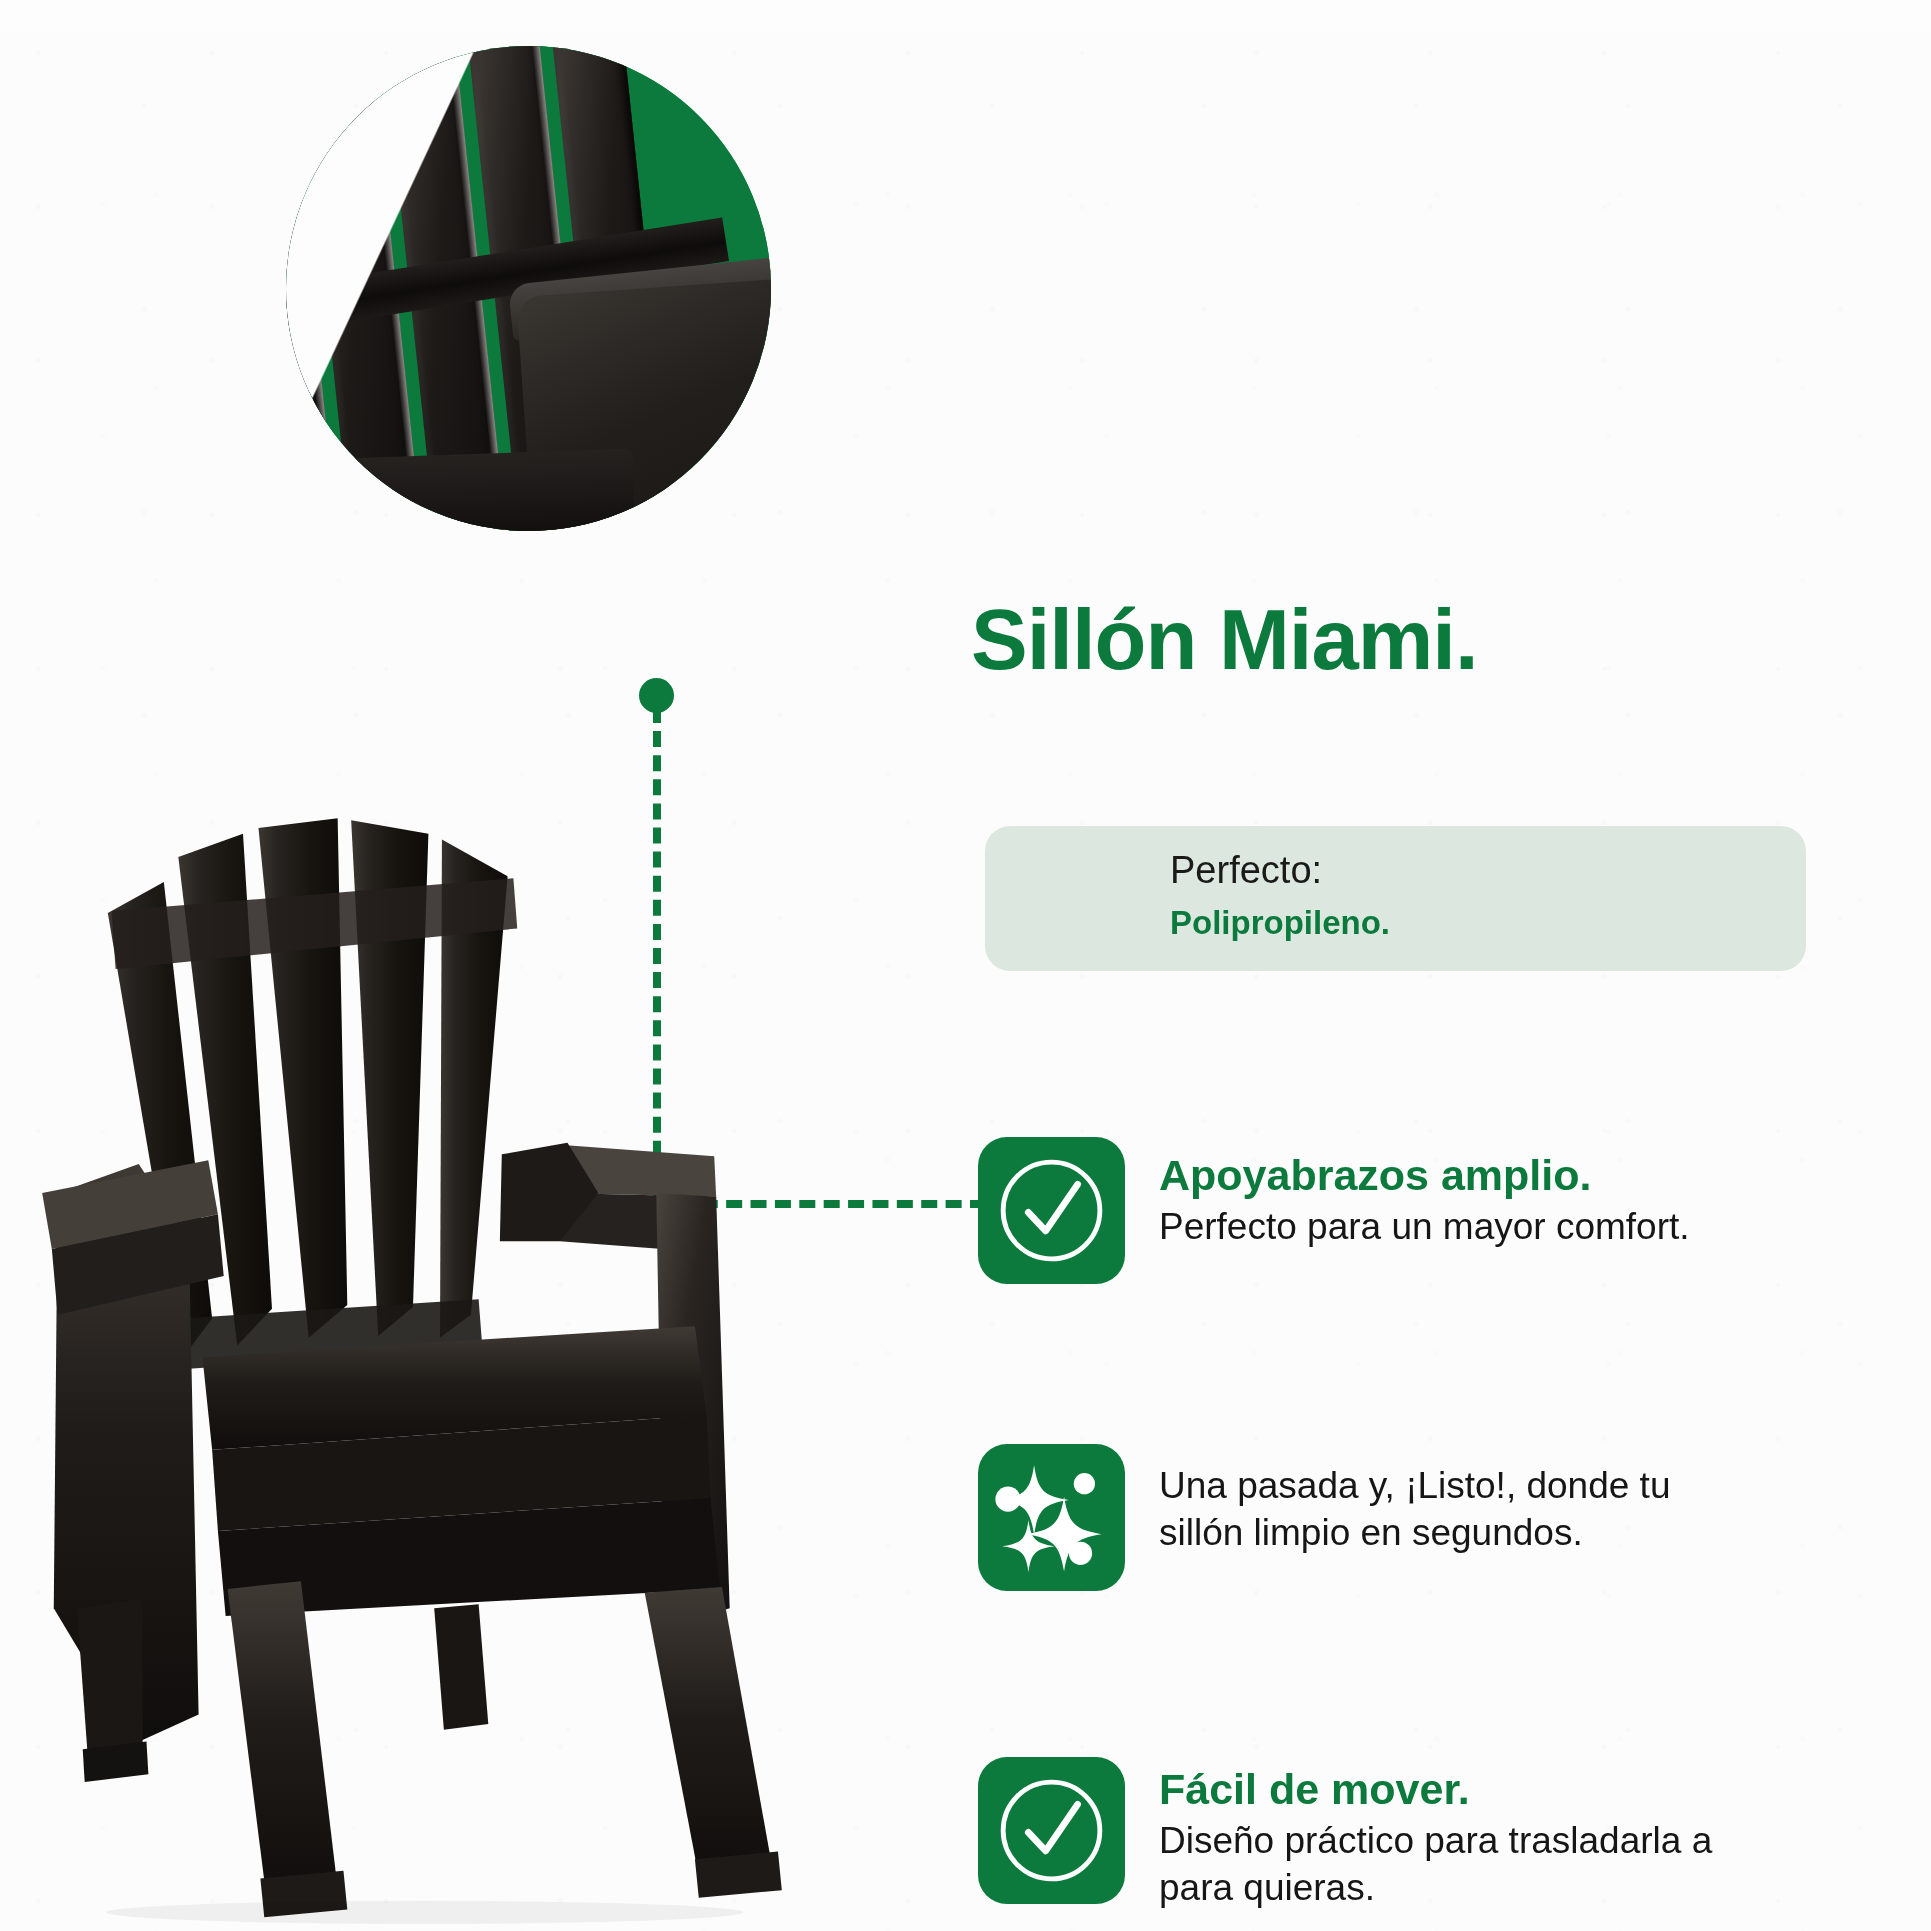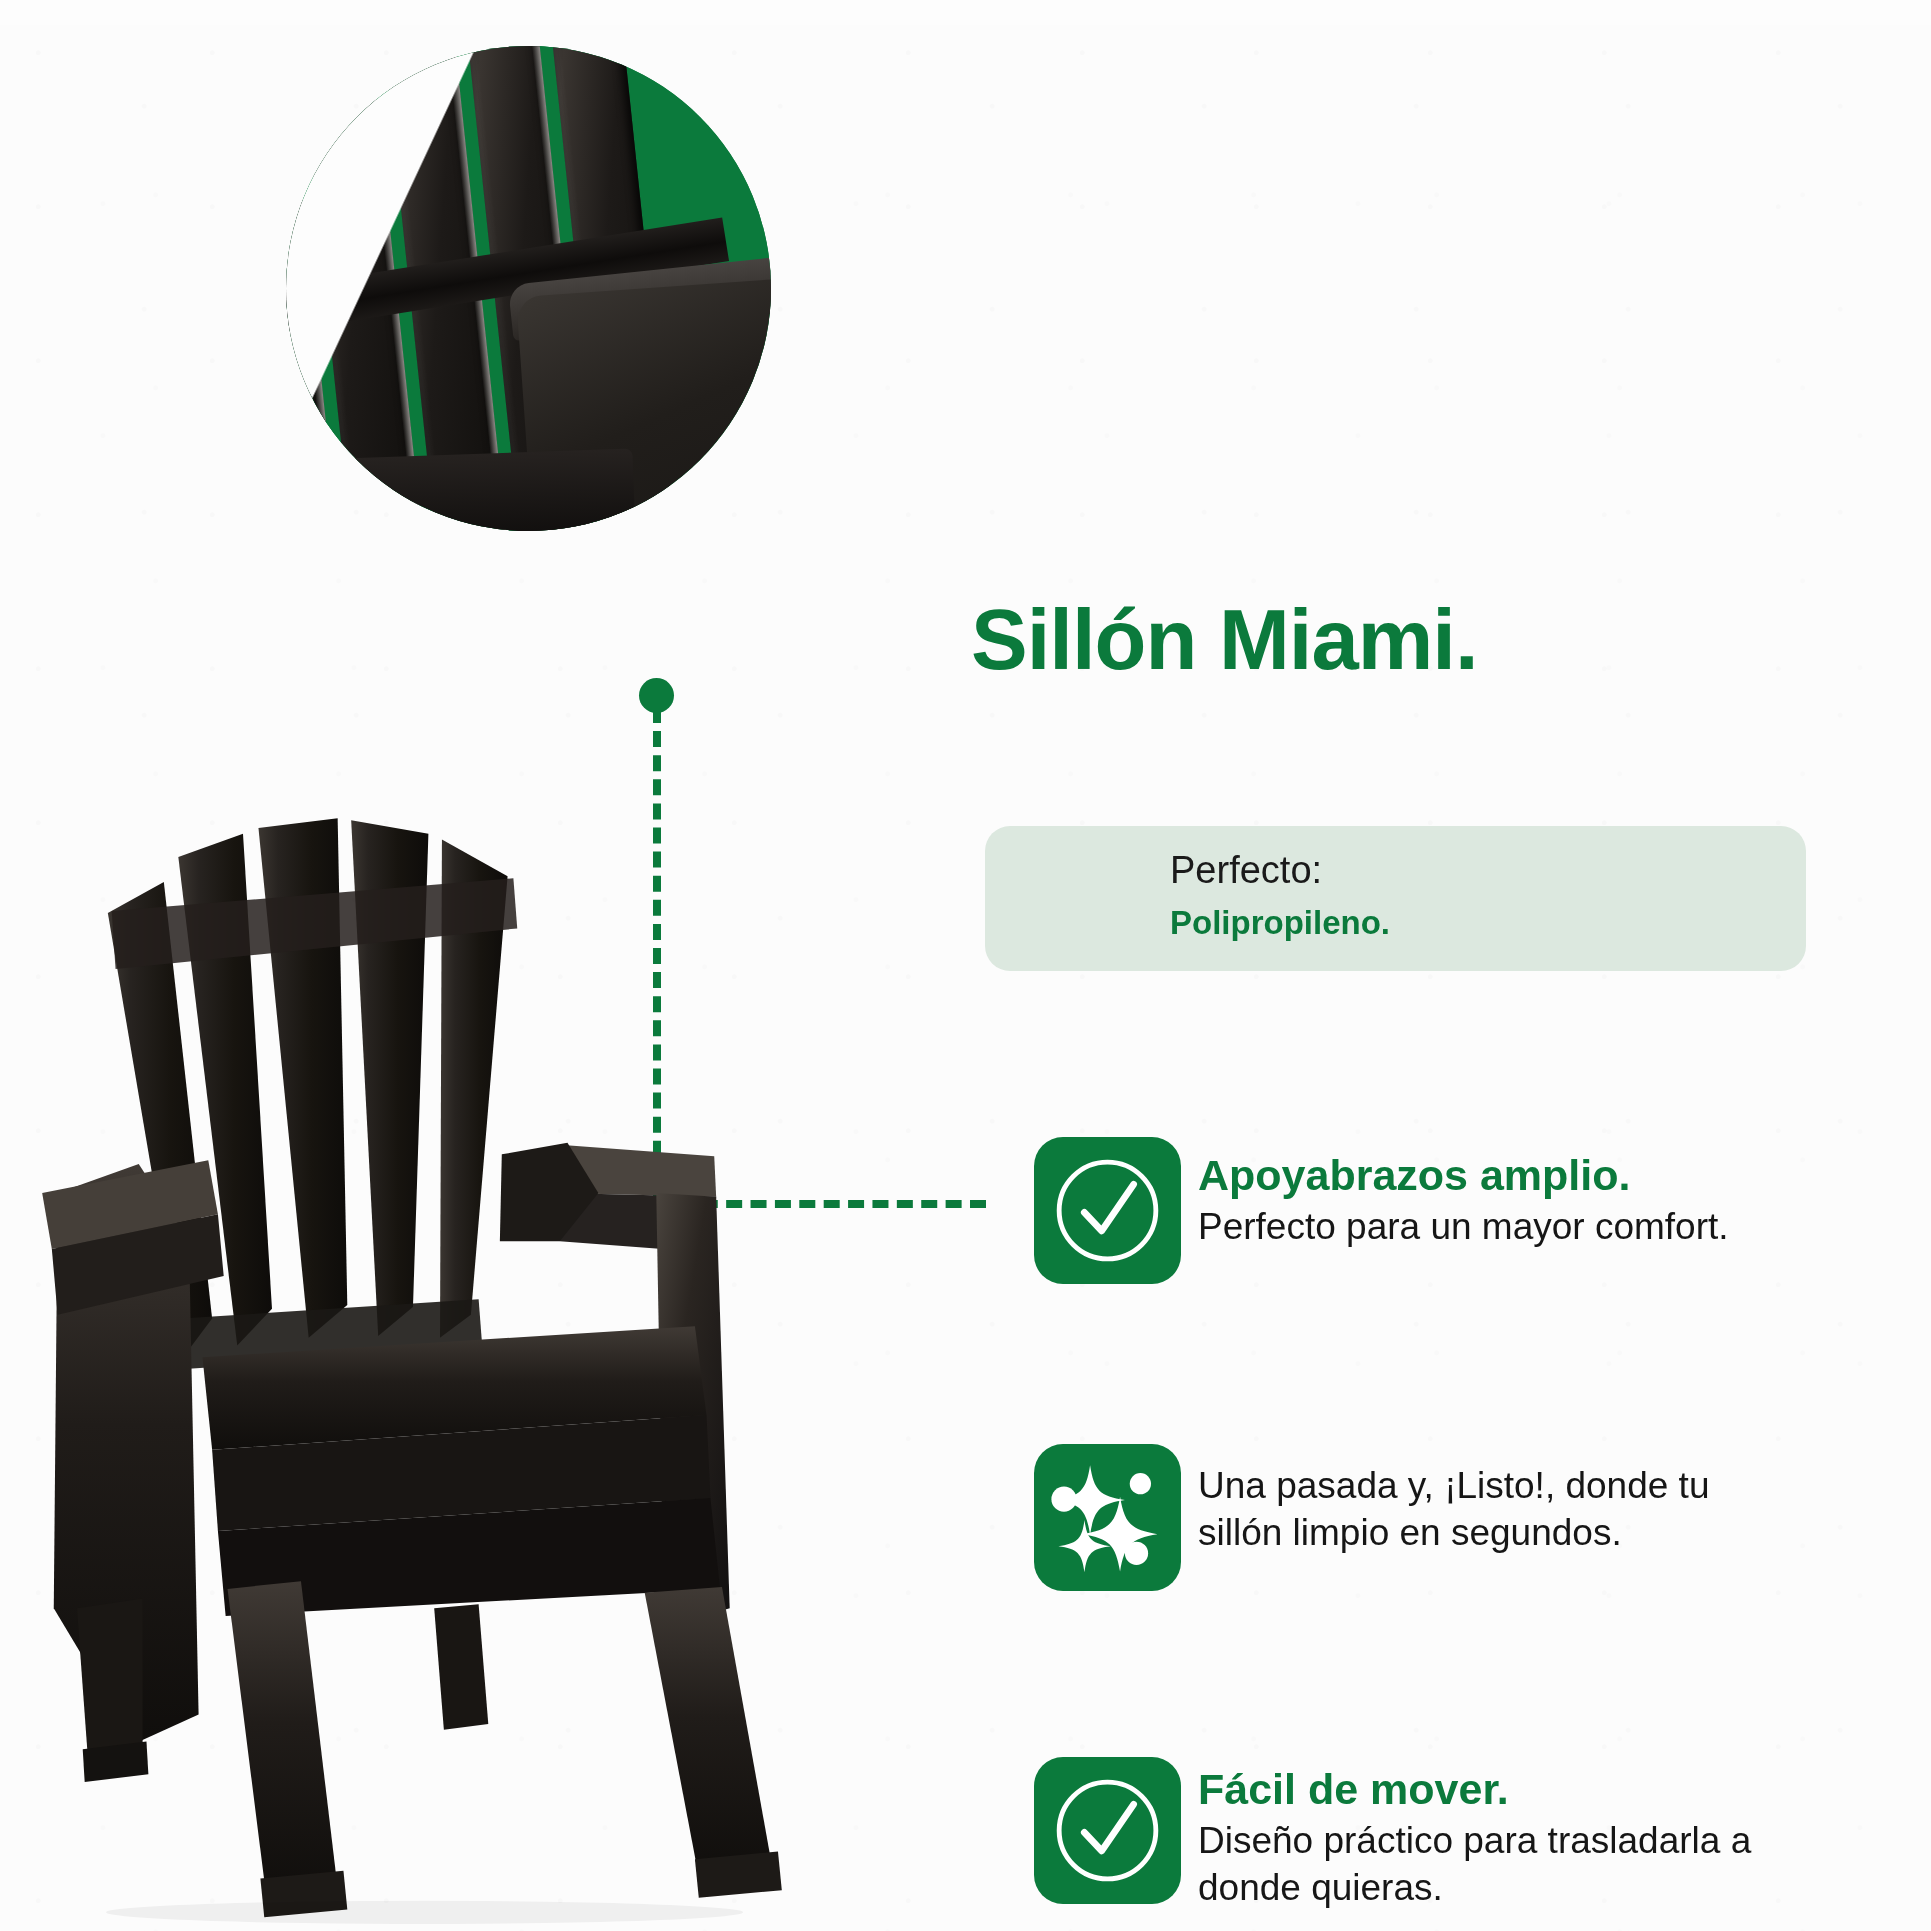--- a/index.html
+++ b/index.html
@@ -84,21 +84,21 @@
     font-size:85px;font-weight:bold;color:#0b7a3c;letter-spacing:-1px;
     white-space:nowrap;
   }
   .matbox{
     position:absolute;left:985px;top:801px;width:821px;height:145px;
     background:#dce8df;border-radius:25px;
   }
   .mat-label{position:absolute;left:1170px;top:824px;font-size:38px;color:#1a1a1a;}
   .mat-value{position:absolute;left:1170px;top:879px;font-size:33px;font-weight:bold;color:#0b7a3c;}
 
-  .feature{position:absolute;left:1034px;display:flex;gap:17px;}
+  .feature{position:absolute;left:978px;display:flex;gap:34px;}
   .f1{top:1112px;}
   .f2{top:1419px;}
   .f3{top:1726px;align-items:center;}
   .ficon{width:147px;height:147px;border-radius:29px;background:#0b7a3c;flex:0 0 147px;position:relative;}
   .ftext{padding-top:13.5px;}
   .fhead{font-size:43px;font-weight:bold;color:#0b7a3c;line-height:1.12;white-space:nowrap;}
   .fsub{font-size:37px;color:#161616;line-height:1.25;margin-top:5.8px;}
   .fsub span{display:block;}
 
   svg.ic{position:absolute;left:0;top:0;width:147px;height:147px;}
@@ -237,19 +237,19 @@
     <div class="ficon">
       <svg class="ic" viewBox="0 0 152 152">
         <circle cx="76" cy="76" r="50" fill="none" stroke="#ffffff" stroke-width="5"></circle>
         <path d="M52 78 L70 97 L103 49" fill="none" stroke="#ffffff" stroke-width="7" stroke-linecap="round" stroke-linejoin="round"></path>
       </svg>
     </div>
     <div class="ftext">
       <div class="fhead">Fácil de mover.</div>
       <div class="fsub">
         <span>Diseño práctico para trasladarla a</span>
-        <span>donde quieras.</span>
+        <span>para quieras.</span>
       </div>
     </div>
   </div>
 
 </div>
 
 
 </body></html>

